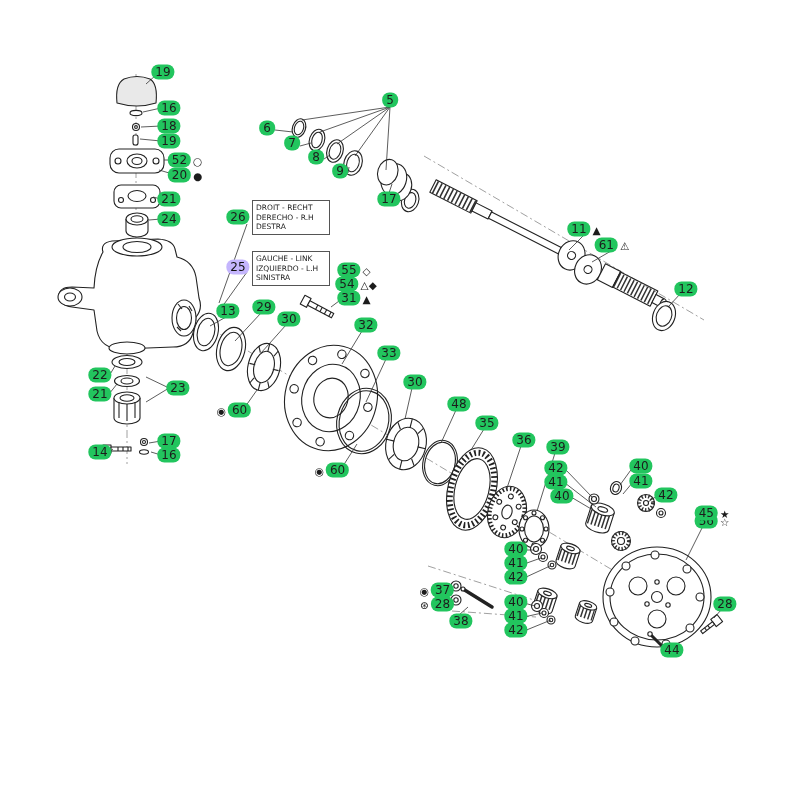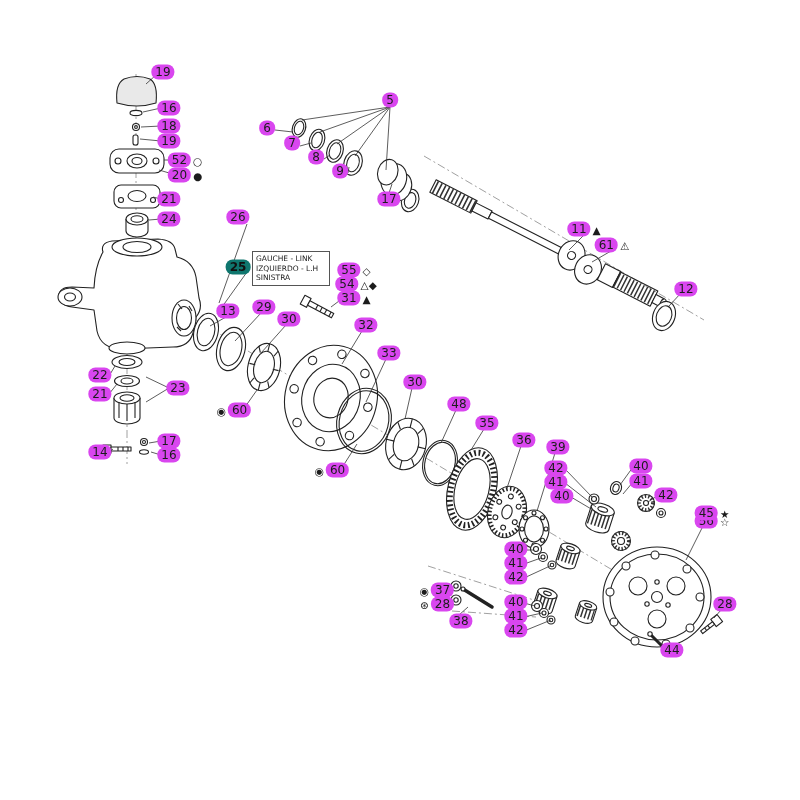--- a/index.html
+++ b/index.html
@@ -1,21 +1,21 @@
 <!DOCTYPE html>
 <html><head>
 <meta charset="utf-8">
 <style>
   html,body{margin:0;padding:0;width:800px;height:800px;overflow:hidden;background:#fff;}
   body{position:relative;font-family:"DejaVu Sans",sans-serif;}
   #stage{position:absolute;inset:0;background:#ffffff;outline:1px solid #d8d8d8;}
   #diagram{position:absolute;left:0;top:0;}
   .co{position:absolute;transform:translate(-50%,-50%);display:flex;align-items:center;white-space:nowrap;z-index:3;cursor:pointer;}
-  .co .n{background:#d946ef;border-radius:7px;padding:0 4px;font-size:12px;line-height:15px;color:#1c1c1c;}
-  .co.hl .n{background:#0f766e;color:#111;font-weight:bold;}
+  .co .n{background:#22c55e;border-radius:7px;padding:0 4px;font-size:12px;line-height:15px;color:#1c1c1c;}
+  .co.hl .n{background:#c4b5fd;color:#111;}
   .co .s{font-size:10.5px;margin-left:2px;color:#1c1c1c;}
   .co .s.pre{margin:0 2px 0 0;}
   .refbox{position:absolute;border:1px solid #555;background:#fff;font-size:7.5px;line-height:9.5px;padding:2px 3px;color:#222;z-index:2;width:70px;}
 </style>
 </head>
 <body>
 
 <div id="stage">
 
 <svg id="diagram" width="800" height="800" viewBox="0 0 800 800">
@@ -398,20 +398,25 @@
     <line x1="446" y1="604" x2="453" y2="600"></line>
     <line x1="459" y1="615" x2="468" y2="607"></line>
     <line x1="524" y1="603" x2="535" y2="606"></line>
     <line x1="524" y1="617" x2="542" y2="613"></line>
     <line x1="524" y1="631" x2="551" y2="620"></line>
     <line x1="721" y1="610" x2="714" y2="618"></line>
     <line x1="667" y1="647" x2="658" y2="642"></line>
   </g>
 </svg>
 
+  <div class="refbox" style="left:252px;top:200px">
+    <div>DROIT - RECHT</div>
+    <div>DERECHO - R.H</div>
+    <div>DESTRA</div>
+  </div>
   <div class="refbox" style="left:252px;top:251px">
     <div>GAUCHE - LINK</div>
     <div>IZQUIERDO - L.H</div>
     <div>SINISTRA</div>
   </div>
 
   <div class="co" style="left:163px;top:72px">
       <span class="n">19</span>
     </div>
   <div class="co" style="left:169px;top:108px">

